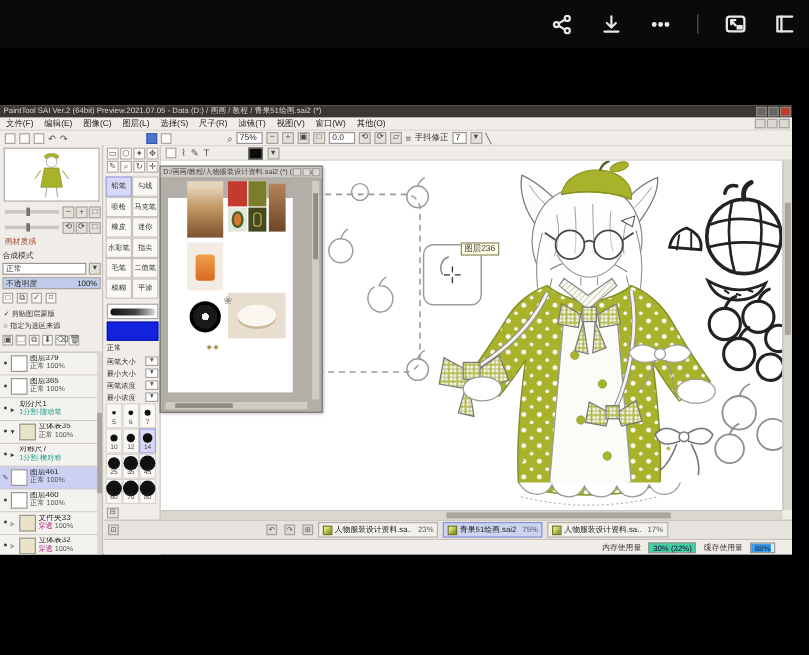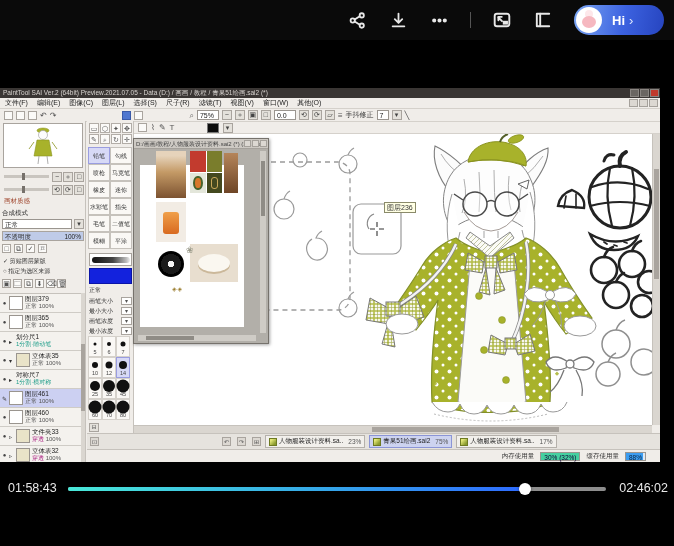--- a/index.html
+++ b/index.html
@@ -185,25 +185,20 @@
             <path d="M4.5 5.5 8 9M4.8 8.2V5.2h3"></path>
             <rect x="8.7" y="8.7" width="4.6" height="3.4" fill="#e8e8e8" stroke="none"></rect>
           </svg>
       </div>
       <div class="tico">
         <svg width="18" height="18" viewBox="0 0 16 16">
             <path d="M13.5 2.5h-11v11h11"></path>
             <path d="M5.5 2.5v11"></path>
           </svg>
       </div>
-      <div class="hi-pill">
-        <div class="avatar"></div>
-        <span class="hi-label">Hi</span>
-        <span class="hi-chev">›</span>
-      </div>
     </div>
   </div>
 
   <div class="video-area">
     <div class="sai">
 
       <div class="sai-titlebar">PaintTool SAI Ver.2 (64bit) Preview.2021.07.05 - Data (D:) / 画画 / 教程 / 青果51绘画.sai2 (*)</div>
       <div class="winbtns">
         <div class="wb"></div>
         <div class="wb"></div>
@@ -733,37 +728,29 @@
 
       <div class="statusbar">
         <span>内存使用量</span>
         <span class="chip mem">30% (32%)</span>
         <span>缓存使用量</span>
         <span class="chip cache">88%</span>
       </div>
     </div>
   </div>
 
-  <div class="progress-row">
-    <div class="ptime cur">01:58:43</div>
-    <div class="pbar">
-      <div class="pfill"></div>
-      <div class="pthumb"></div>
-    </div>
-    <div class="ptime tot">02:46:02</div>
+
+  <div class="controls">
+    
+    
+    
+    
+    
+    
+    
+    
+    
+    
+    
+    
   </div>
 
-  <div class="controls">
-    
-    
-    
-    
-    
-    
-    
-    
-    
-    
-    
-    
-  </div>
-
 </div>
 
 </body></html>

